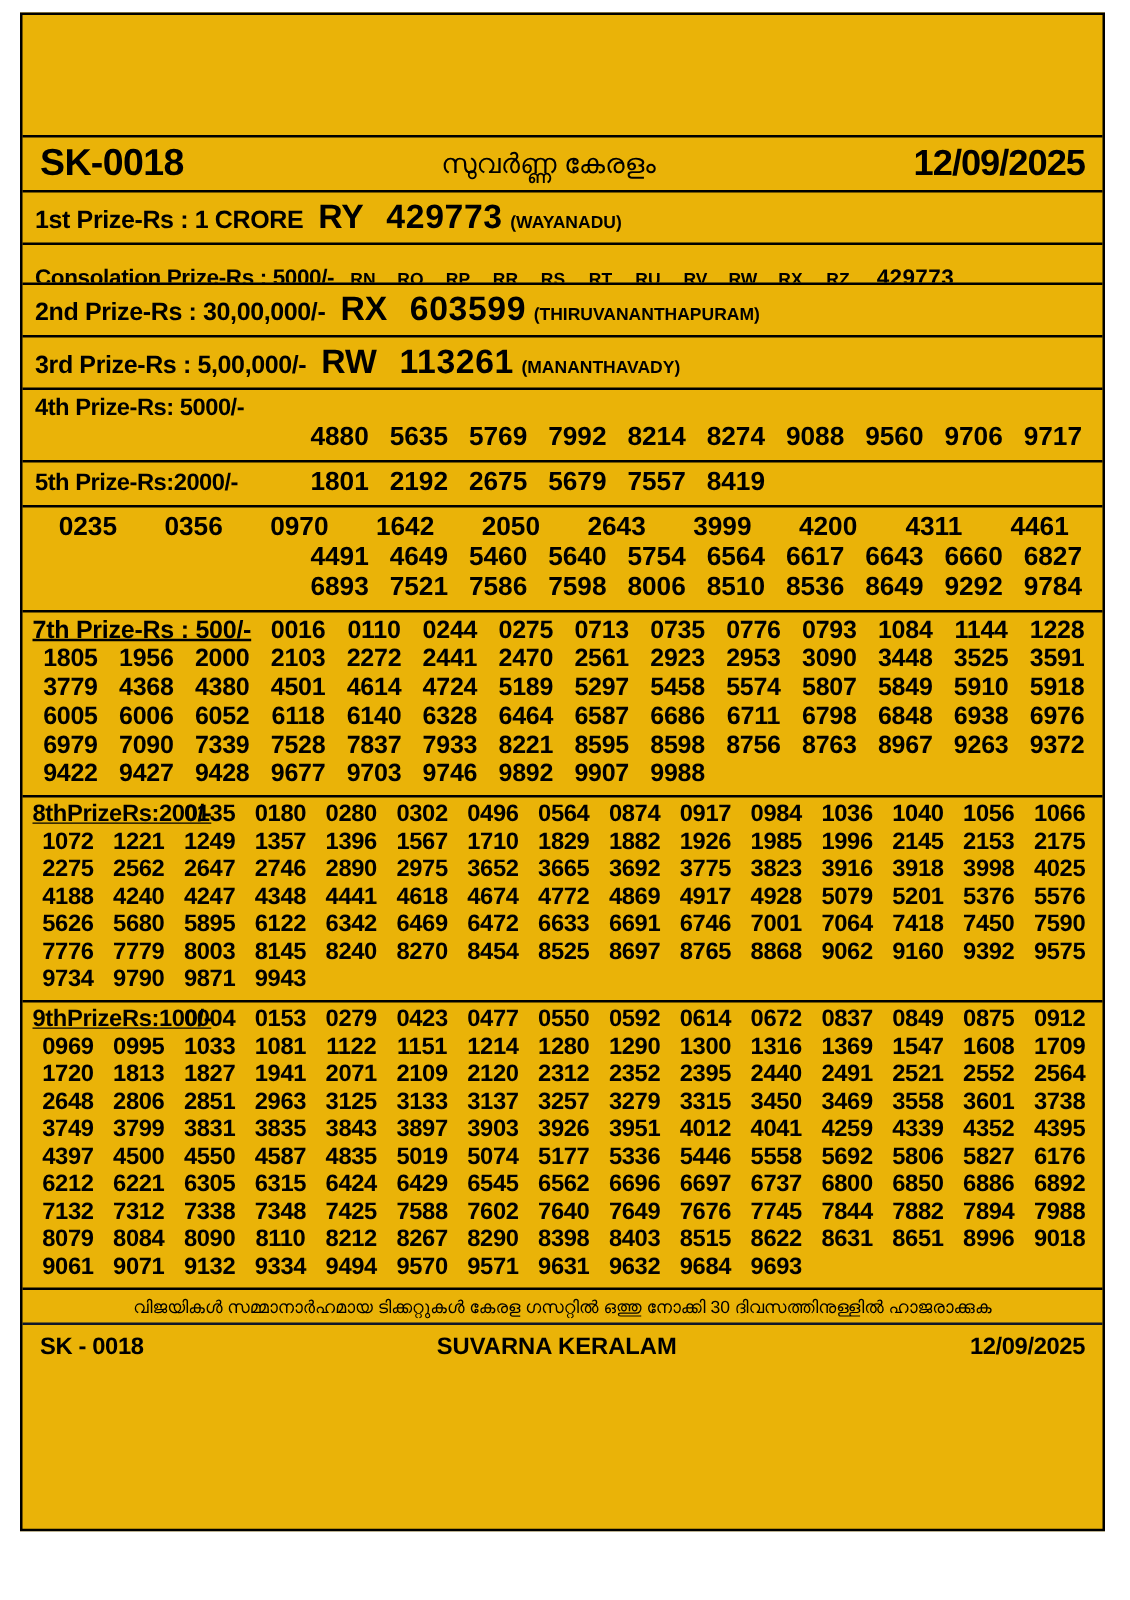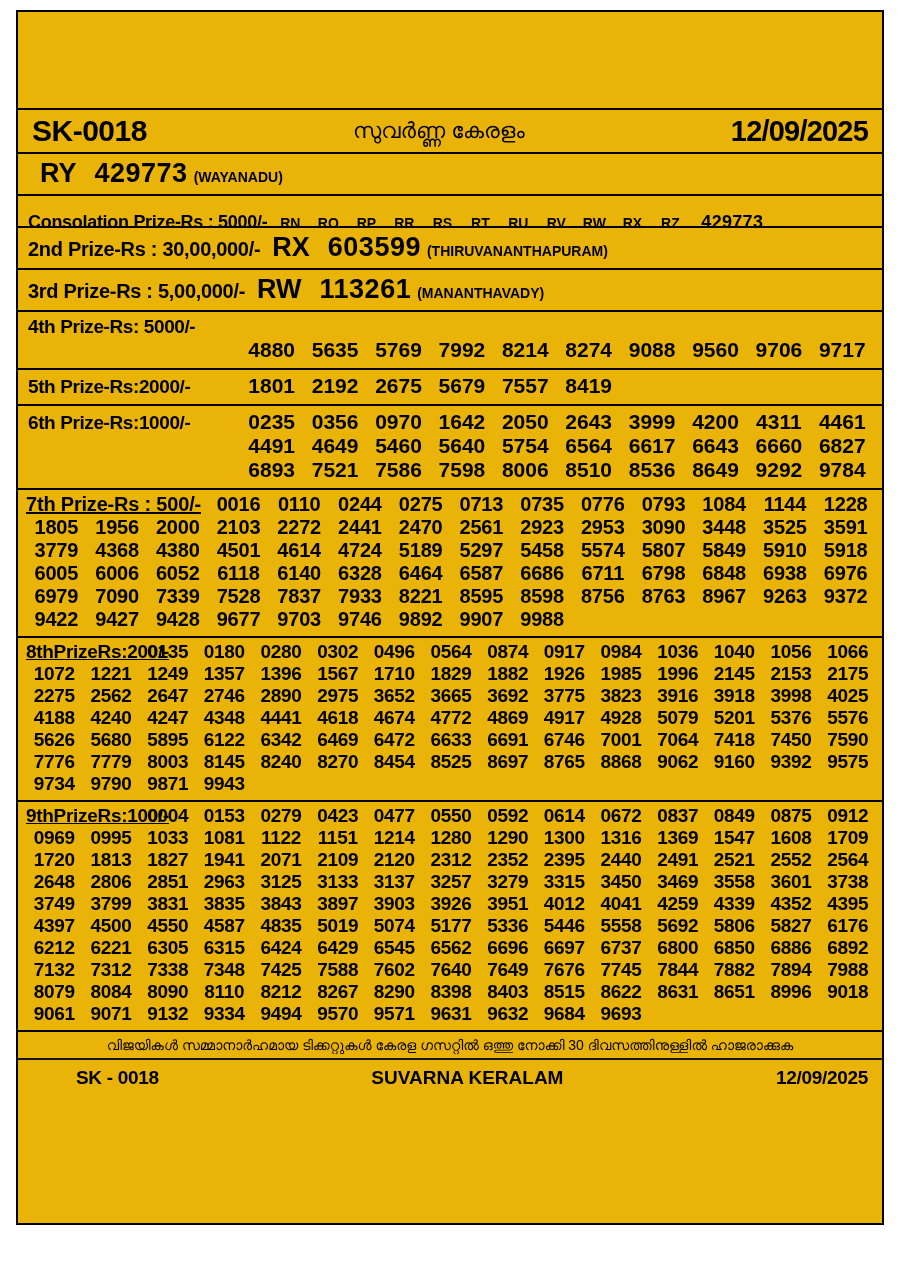--- a/index.html
+++ b/index.html
@@ -214,21 +214,20 @@
     white-space: nowrap;
   }
 
   
   #footer-row {
     height: 36px;
     display: flex;
     align-items: center;
     padding: 0 14px;
     box-sizing: border-box;
-    margin-left: 44px;
   }
   .f-left {
     font-size: 19px;
     font-weight: bold;
     letter-spacing: -0.3px;
     white-space: nowrap;
   }
   .f-mid {
     flex: 1;
     text-align: center;
@@ -250,20 +249,21 @@
 
   <div class="band" id="blank-area"></div>
 
   <div class="band" id="title-row">
     <div class="t-left">SK-0018</div>
     <div class="t-mid">സുവർണ്ണ കേരളം</div>
     <div class="t-right">12/09/2025</div>
   </div>
 
   <div class="band prize-top">
+    <span class="lab-bold">1st Prize-Rs : 1 CRORE</span>
     <span class="serieslg">RY</span>
     <span class="numlg">429773</span>
     <span class="place">(WAYANADU)</span>
   </div>
 
   <div class="band" id="consolation-row">
     <span class="cons-lab">Consolation Prize-Rs : 5000/-</span>
     <span class="cons-series" id="cons-series">
         <span>RN</span>
         <span>RO</span>
@@ -324,21 +324,20 @@
           <span>2675</span>
           <span>5679</span>
           <span>7557</span>
           <span>8419</span>
         </span>
     </div>
   </div>
 
   <div class="band mid-block" id="p6">
     <div class="mid-line">
-      <span class="mid-lab">6th Prize-Rs:1000/-</span>
       <span class="mid-nums">
           <span>0235</span>
           <span>0356</span>
           <span>0970</span>
           <span>1642</span>
           <span>2050</span>
           <span>2643</span>
           <span>3999</span>
           <span>4200</span>
           <span>4311</span>

